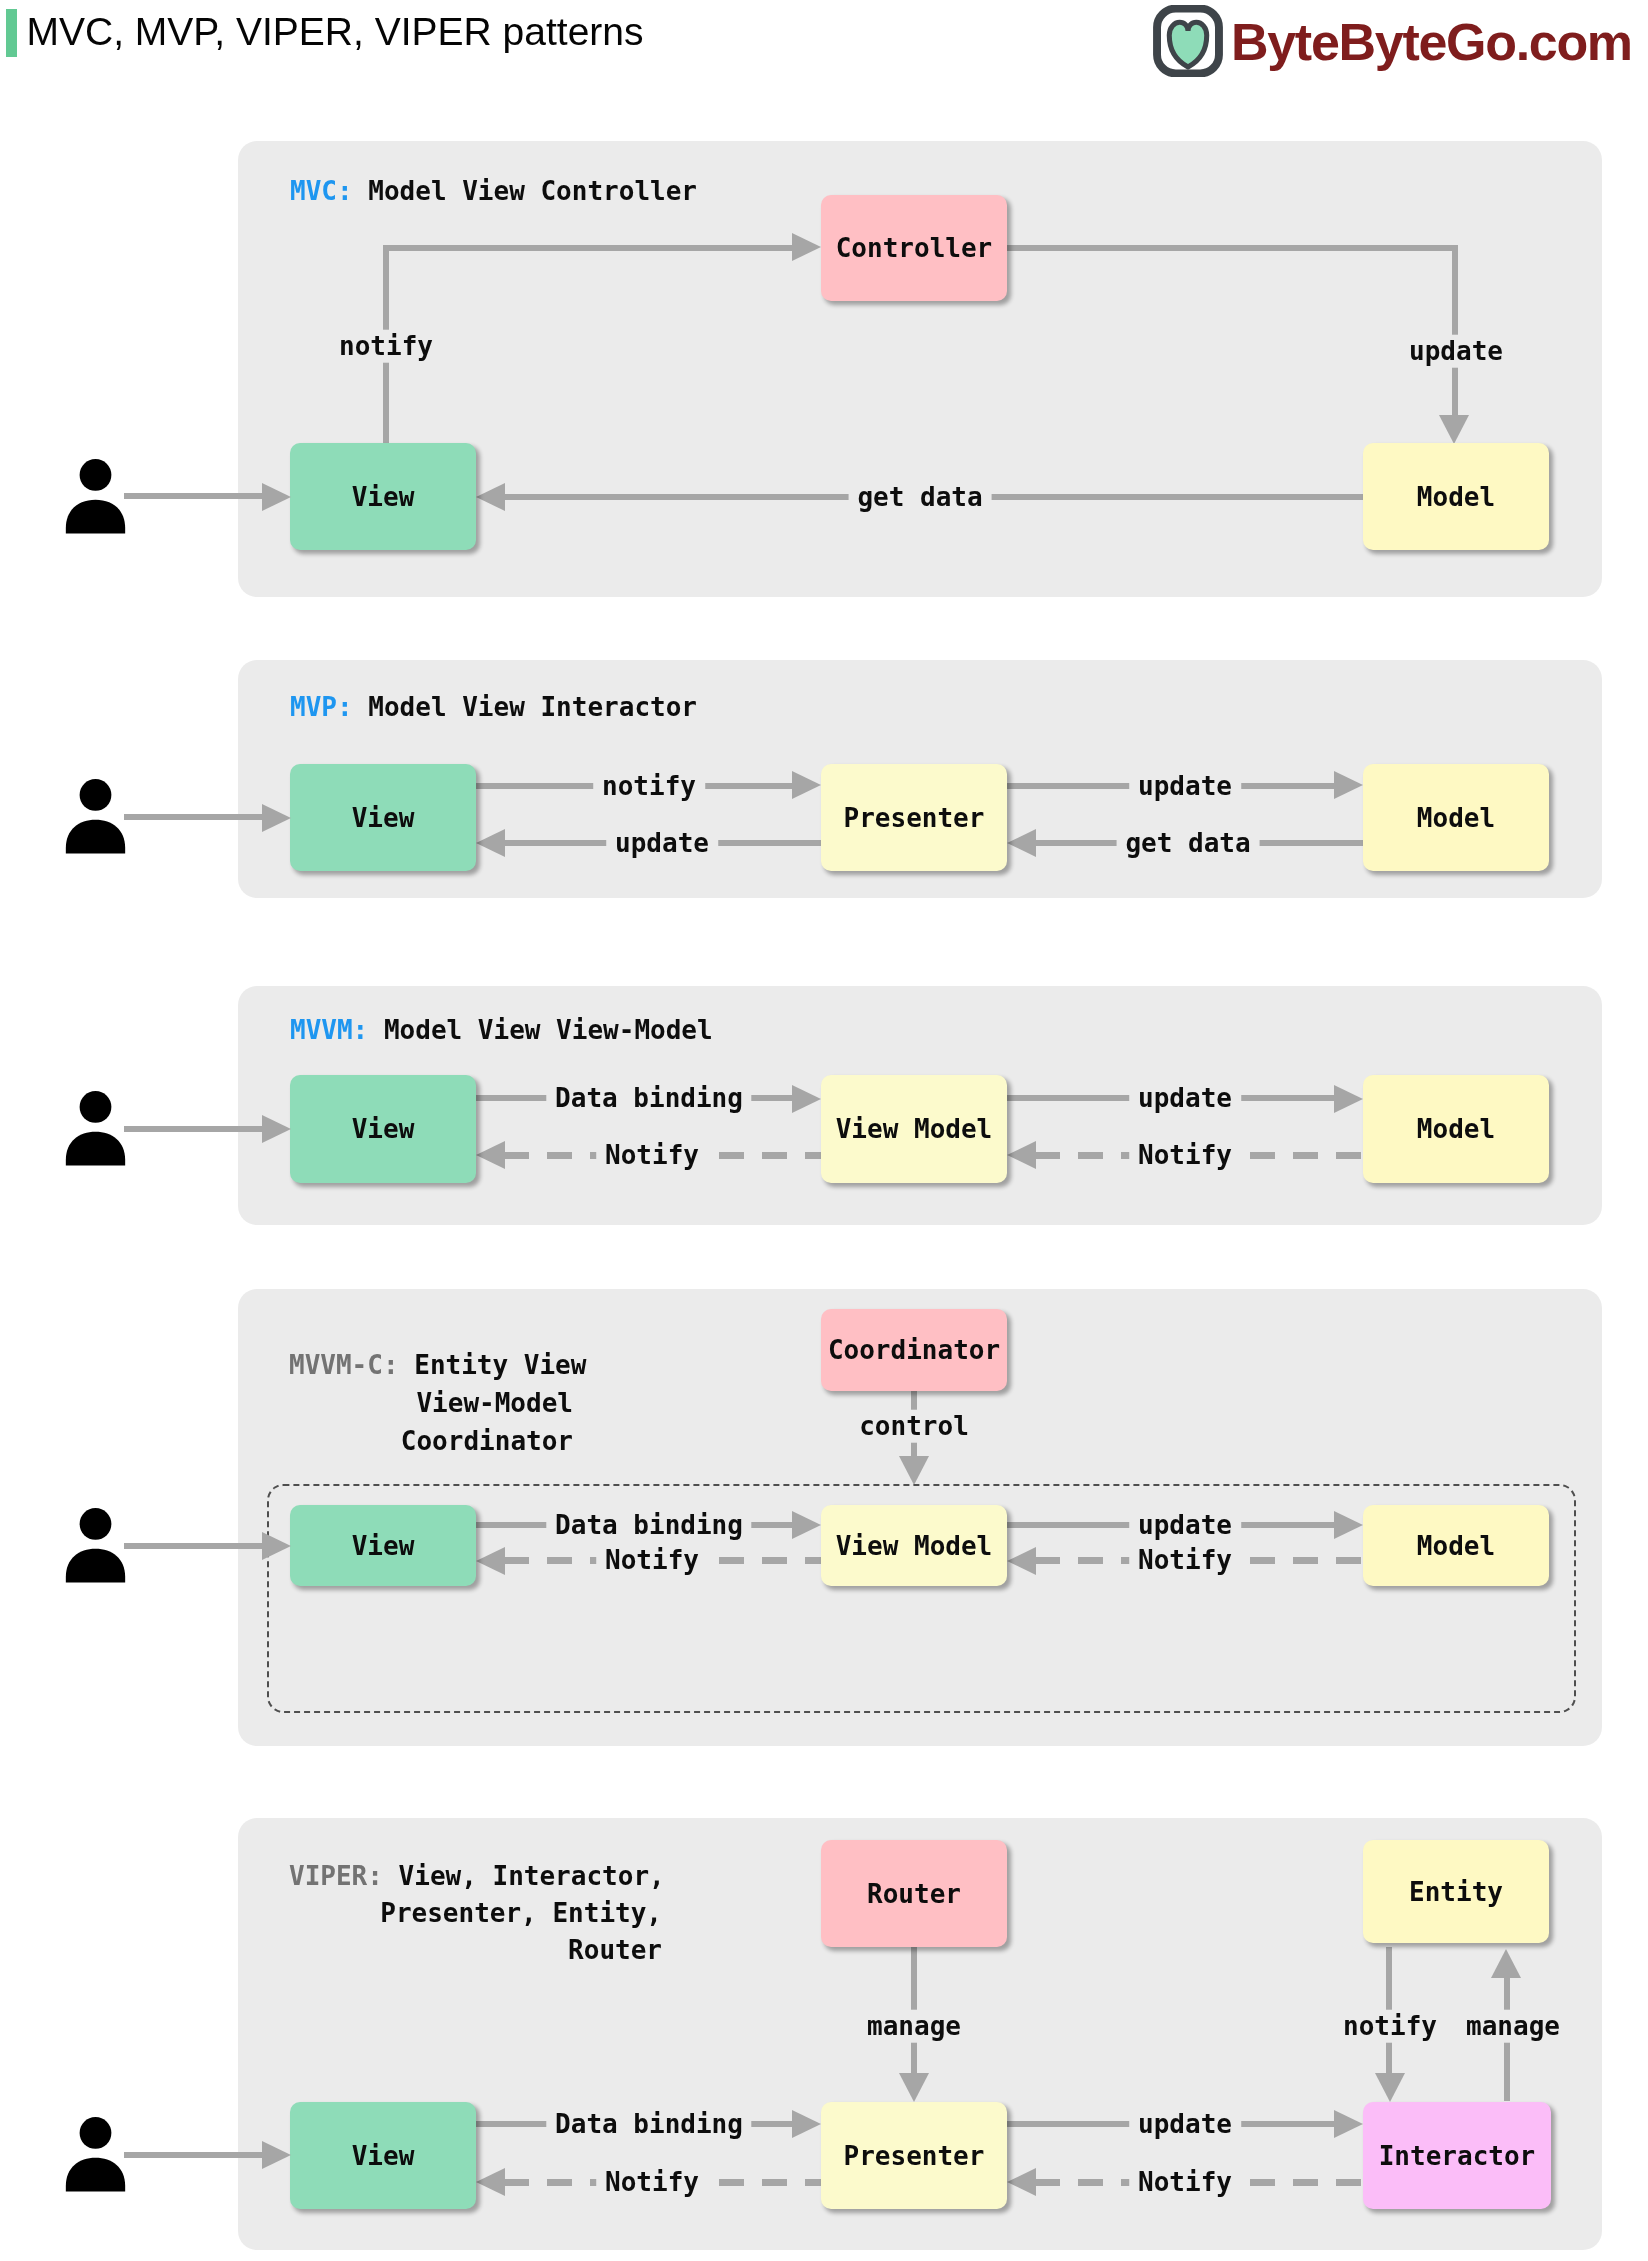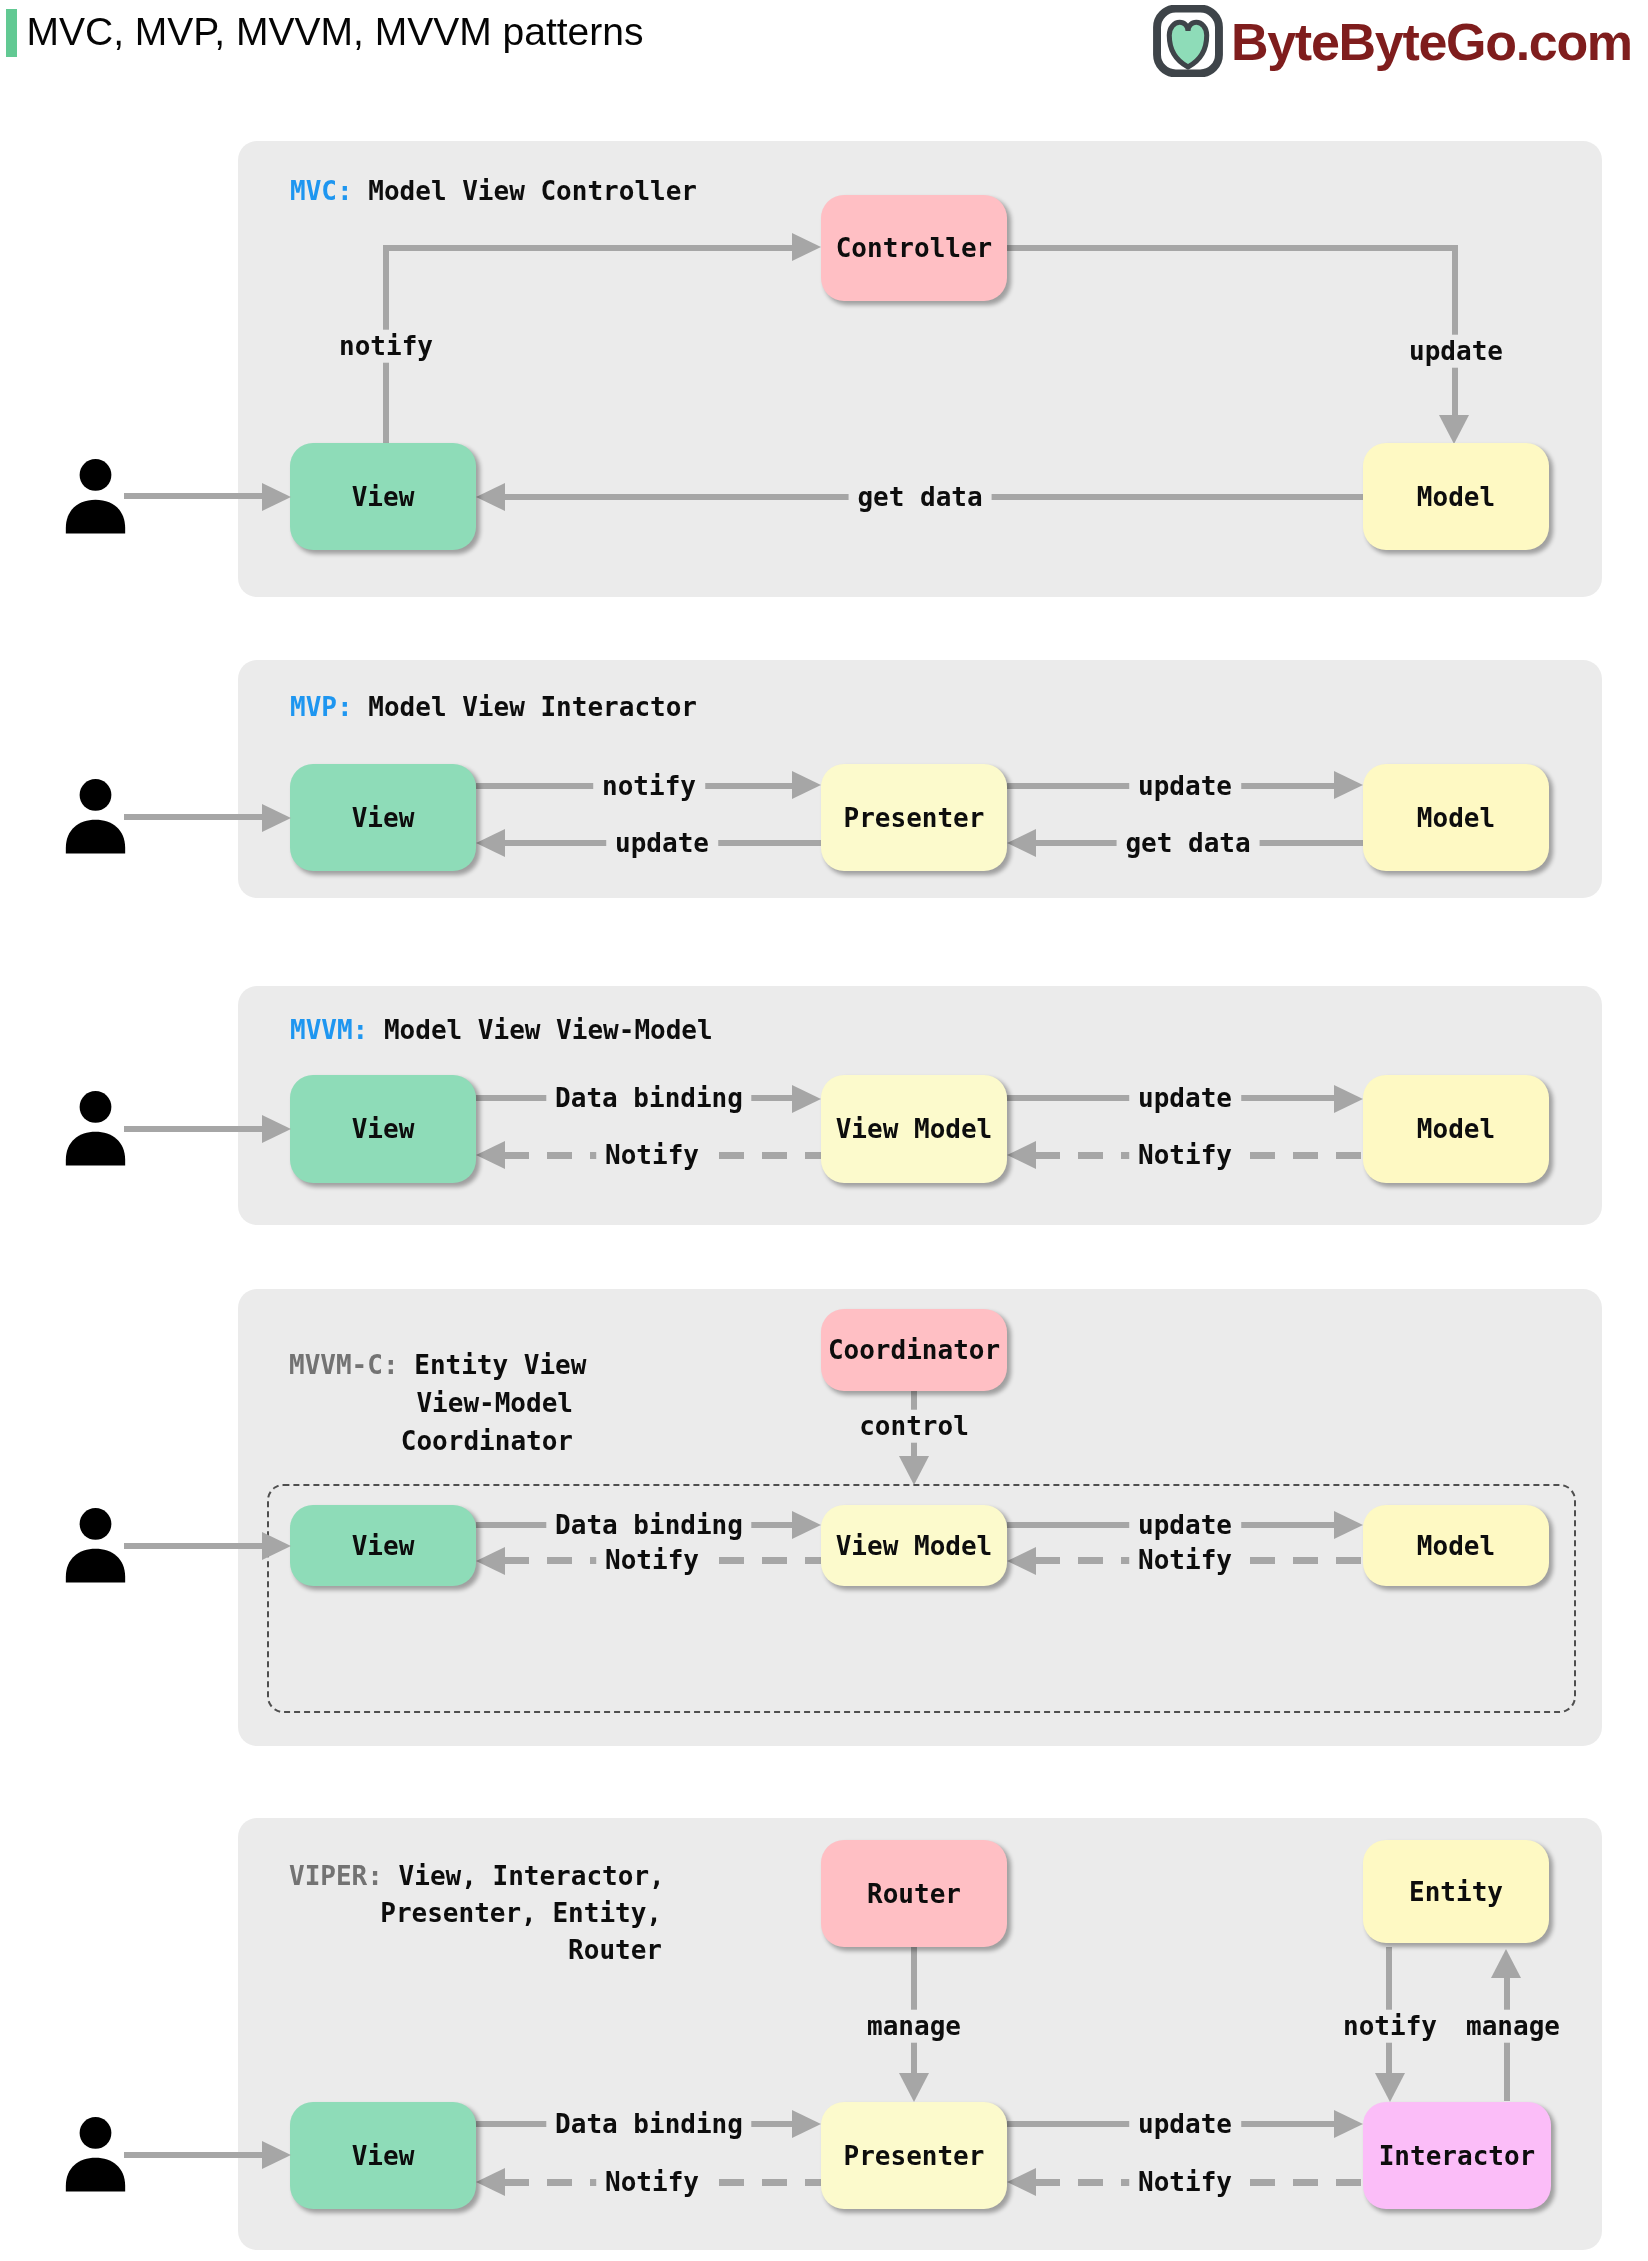--- a/index.html
+++ b/index.html
@@ -1,19 +1,19 @@
 <!DOCTYPE html>
 <html style="font-size:10px"><head>
 <meta charset="utf-8">
 <style>
   html,body{margin:0;padding:0;background:#ffffff;}
   #page{position:relative;width:1649px;height:2261px;background:#ffffff;overflow:hidden;
         font-family:"DejaVu Sans Mono",monospace;}
   .panel{position:absolute;left:238px;width:1364px;background:#ebebeb;border-radius:19px;}
-  .box{position:absolute;border-radius:23px;display:flex;align-items:center;justify-content:center;
+  .box{position:absolute;border-radius:10px;display:flex;align-items:center;justify-content:center;
        font:700 26px "DejaVu Sans Mono",monospace;color:#0d0d0d;
        box-shadow:3.2px 3.8px 4.4px rgba(0,0,0,0.32);}
   .green{background:#8edcb8;}
   .pink{background:#ffbfc4;}
   .purple{background:#fef9c3;}
   .yellow{background:#fcfacc;}
   .magenta{background:#fbbdf8;}
   .h{position:absolute;height:5.7px;background:#a6a6a6;}
   .v{position:absolute;width:5.7px;background:#a6a6a6;}
   .hd{position:absolute;height:7px;background:repeating-linear-gradient(90deg,#a6a6a6 0 25px,transparent 25px 43px);}
@@ -41,21 +41,21 @@
   #brand{position:absolute;left:1231px;top:5px;height:74px;display:flex;align-items:center;
          font:700 52px "Liberation Sans",sans-serif;color:#7f1d1d;letter-spacing:-1.3px;}
   #brand-icon{position:absolute;left:1152px;top:5px;width:72px;height:72px;}
 </style>
 </head>
 <body>
 
 <div id="page">
 
   <div id="accent-bar"></div>
-  <div id="main-title">MVC, MVP, MVVM, MVVM patterns</div>
+  <div id="main-title">MVC, MVP, VIPER, VIPER patterns</div>
   <svg id="brand-icon" viewBox="0 0 100 100">
     <rect x="7" y="5" width="86" height="90" rx="26" fill="#ffffff" stroke="#3e4449" stroke-width="11"></rect>
     <path d="M50 86 C31 76 24 59 24 42 C24 31 31 24 38.5 24 C45 24 50 29 50 36 C50 29 55 24 61.5 24 C69 24 76 31 76 42 C76 59 69 76 50 86 Z" fill="#8edcb8" stroke="#3e4449" stroke-width="7"></path>
   </svg>
   <div id="brand">ByteByteGo.com</div>
 
   <div class="panel" style="top:141px;height:456px;"></div>
   <div class="panel" style="top:660px;height:238px;"></div>
   <div class="panel" style="top:986px;height:239px;"></div>
   <div class="panel" style="top:1289px;height:457px;"></div>

